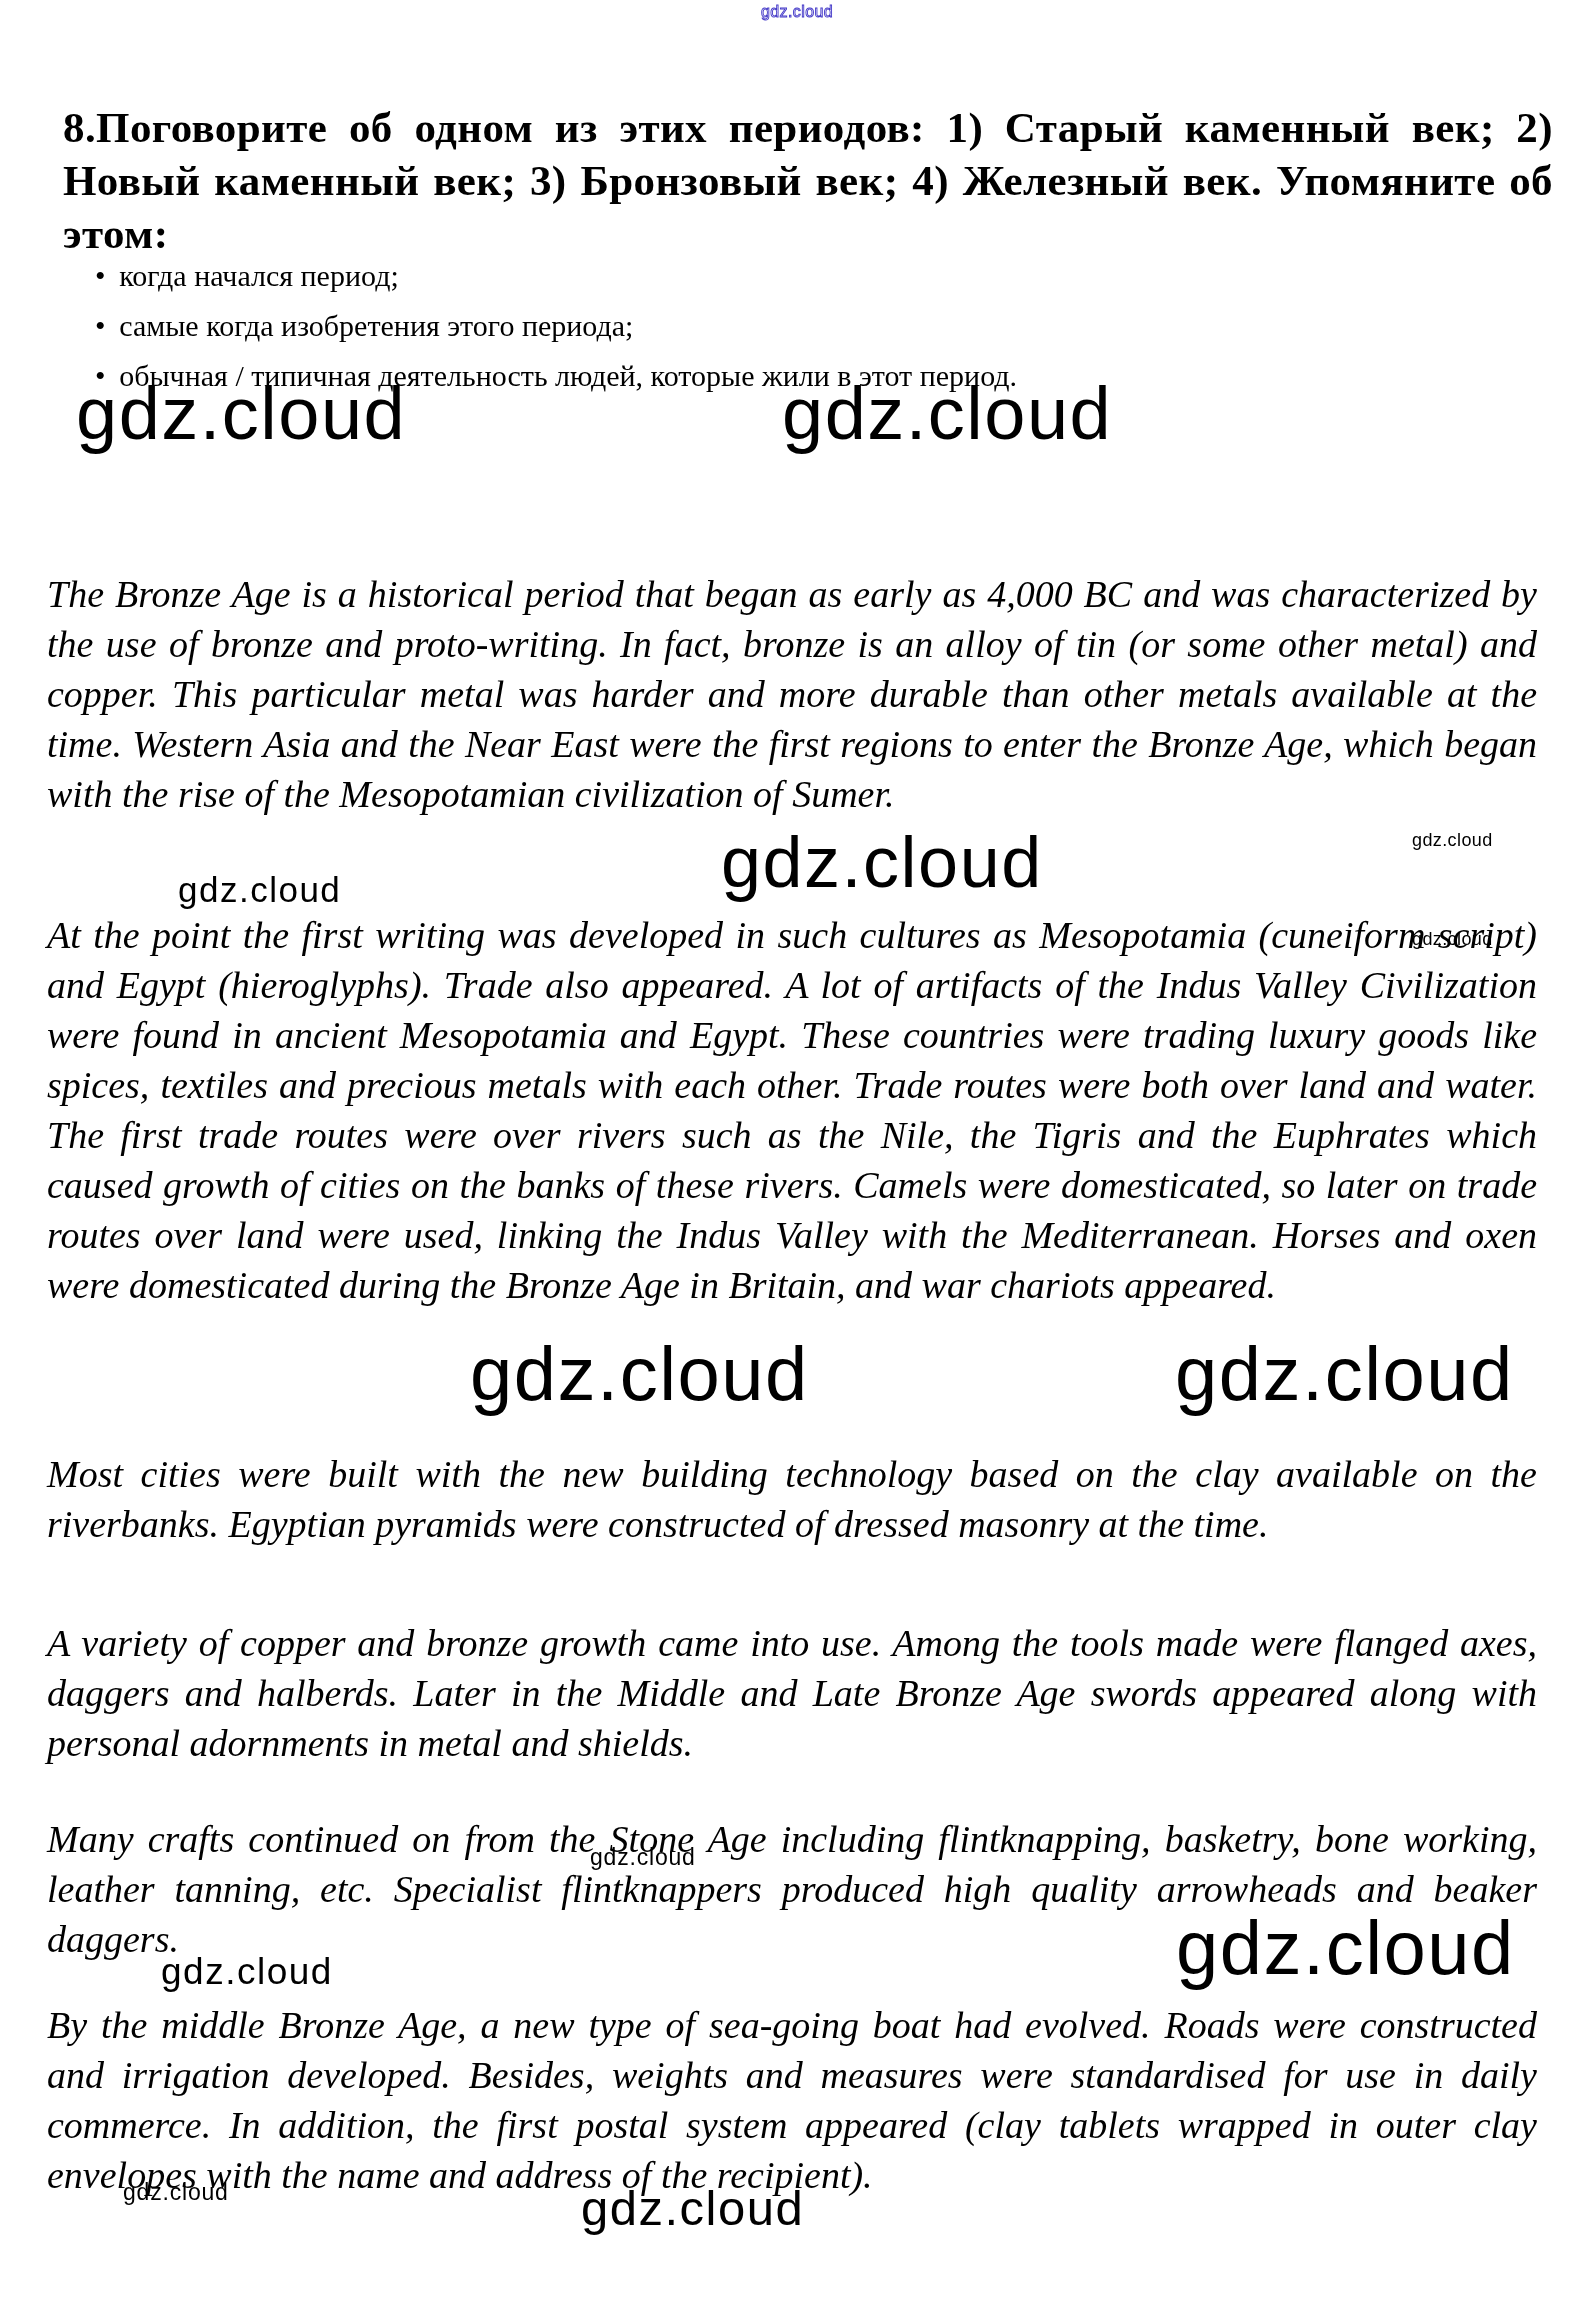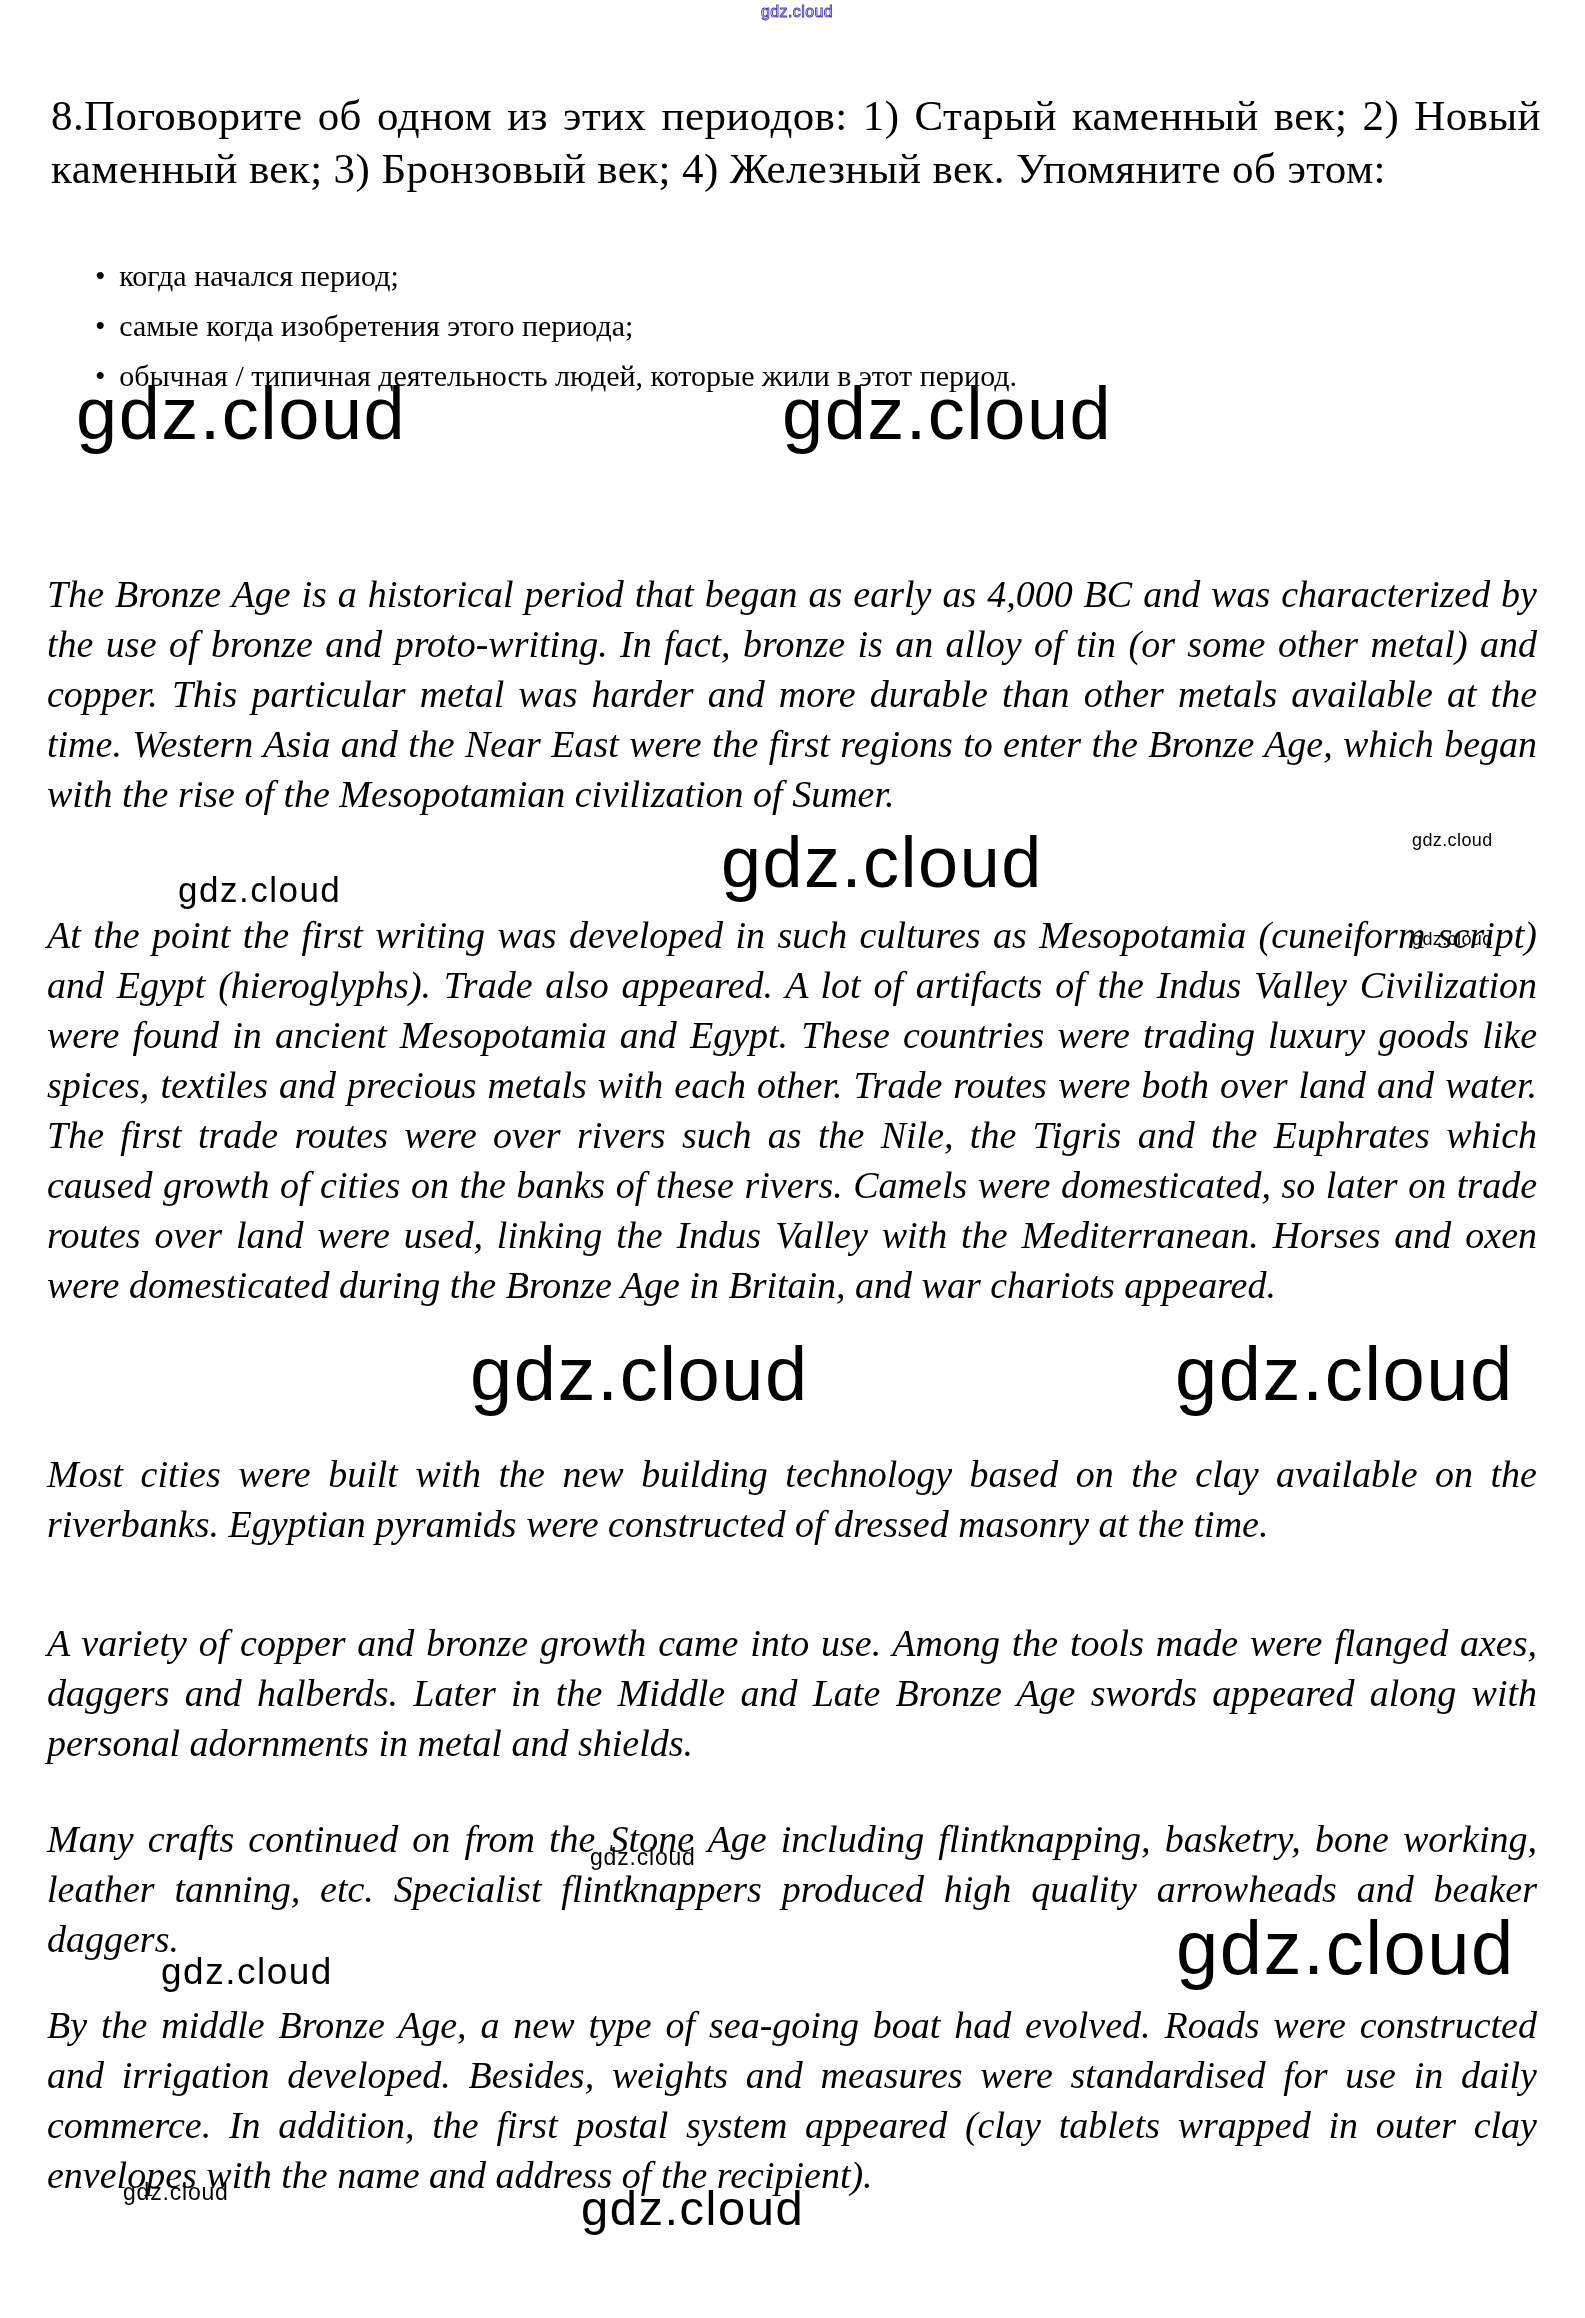--- a/index.html
+++ b/index.html
@@ -16,24 +16,24 @@
     font-family: "Liberation Serif", serif;
     color: #000000;
     padding-left: 32px;
   }
   
   .heading {
     position: absolute;
     left: 47px;
     top: 85px;
     width: 1490px;
-    margin: 4px;
+    margin: 16px;
     font-size: 43px;
     line-height: 53px;
-    font-weight: normal;
+    font-weight: bold;
     text-align: justify;
     text-align-last: left;
     letter-spacing: 0.4px;
   }
   .bullets {
     position: absolute;
     left: 47px;
     top: 251px;
     width: 1490px;
   }

